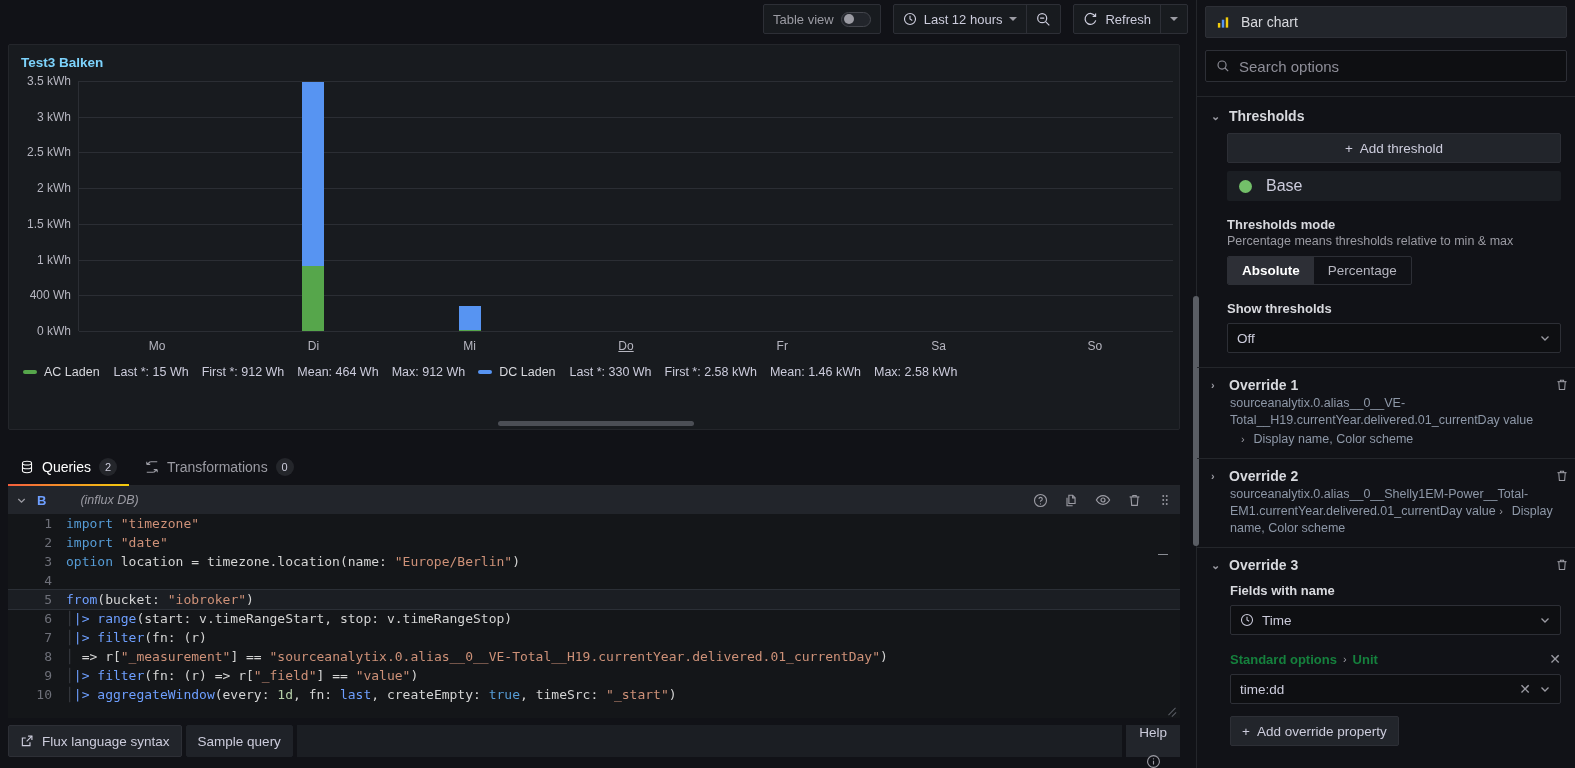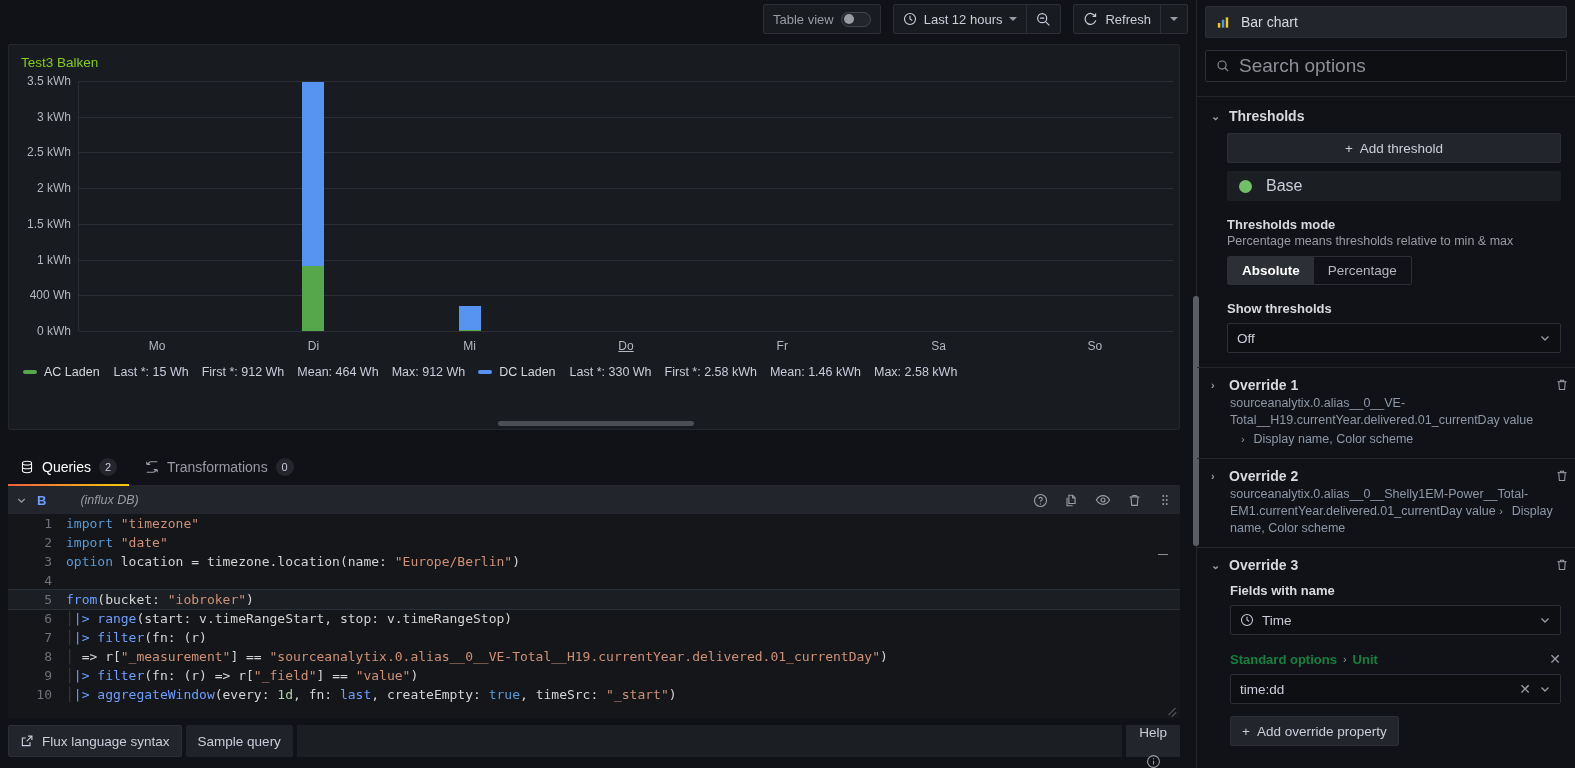--- a/index.html
+++ b/index.html
@@ -32,21 +32,21 @@
   .toggle::after { content: ""; position: absolute; left: 2px; top: 1.5px; width: 10px; height: 10px;
             border-radius: 50%; background: #9b9ba3; }
   .caret { display:inline-block; width: 0; height: 0; border-left: 4px solid transparent;
            border-right: 4px solid transparent; border-top: 4px solid #9b9ba3; }
 
   
   .panel {
     position: absolute; left: 8px; top: 44px; width: 1172px; height: 386px;
     background: #181b1f; border: 1px solid #24262b; border-radius: 2px;
   }
-  .panel-title { font-size: 13.5px; font-weight: 400; color: #84cc16; padding: 10px 12px 0 12px; }
+  .panel-title { font-size: 13.5px; font-weight: 700; color: #7dd3fc; padding: 10px 12px 0 12px; }
 
   .plot { position: absolute; left: 0; top: 36px; width: 1172px; height: 310px; }
   .yaxis { position: absolute; left: 0; top: 0; width: 68px; height: 250px; }
   .ytick { position: absolute; right: 6px; font-size: 12px; color: #b6b6c0; transform: translateY(-50%);
            white-space: nowrap; }
   .grid-area { position: absolute; left: 70px; top: 0; right: 8px; height: 250px; }
   .gline { position: absolute; left: 0; right: 0; height: 1px; background: #2b2e34; }
   .vaxis-line { position: absolute; left: 69px; top: 0; width: 1px; height: 250px; background: #2b2e34; }
   .bars { position: absolute; left: 70px; top: 0; right: 8px; height: 250px; }
   .bar-slot { position: absolute; bottom: 0; width: 22px; }
@@ -122,21 +122,21 @@
   .sidebar { position: absolute; left: 1196px; top: 0; width: 379px; height: 768px;
              background: #111217; border-left: 1px solid #24262b; }
   .sb-vscroll { position: absolute; left: -4px; top: 296px; width: 6px; height: 250px;
                 background: #5a5d64; border-radius: 3px; }
   .viz-picker { margin: 6px 8px 0 8px; height: 32px; background: #22252b; border: 1px solid #2d2f36;
                 border-radius: 2px; display: flex; align-items: center; gap: 10px; padding: 0 10px;
                 font-size: 14px; color: #d8d9de; cursor: pointer; }
   .search-box { margin: 12px 8px 0 8px; height: 32px; background: #0e0f12; border: 1px solid #2d2f36;
                 border-radius: 2px; display: flex; align-items: center; gap: 9px; padding: 0 10px; }
   .search-box input { flex: 1; background: transparent; border: none; outline: none;
-                color: #ccccdc; font-size: 19px; font-family: "Liberation Sans", sans-serif; }
+                color: #ccccdc; font-size: 15px; font-family: "Liberation Sans", sans-serif; }
   .search-box input::placeholder { color: #8e8e98; }
 
   .sb-divider { height: 1px; background: #24262b; margin-top: 14px; }
 
   .sec-head { display: flex; align-items: center; gap: 9px; padding: 11px 10px 9px 14px;
               font-size: 14px; font-weight: 600; color: #d8d9de; cursor: pointer; }
   .chev { color: #9b9ba3; font-size: 11px; display: inline-block; width: 9px; }
 
   .sb-body { padding: 0 14px 0 30px; }
   .add-threshold { height: 30px; width: 100%; background: #22252b; border: 1px solid #2d2f36;

